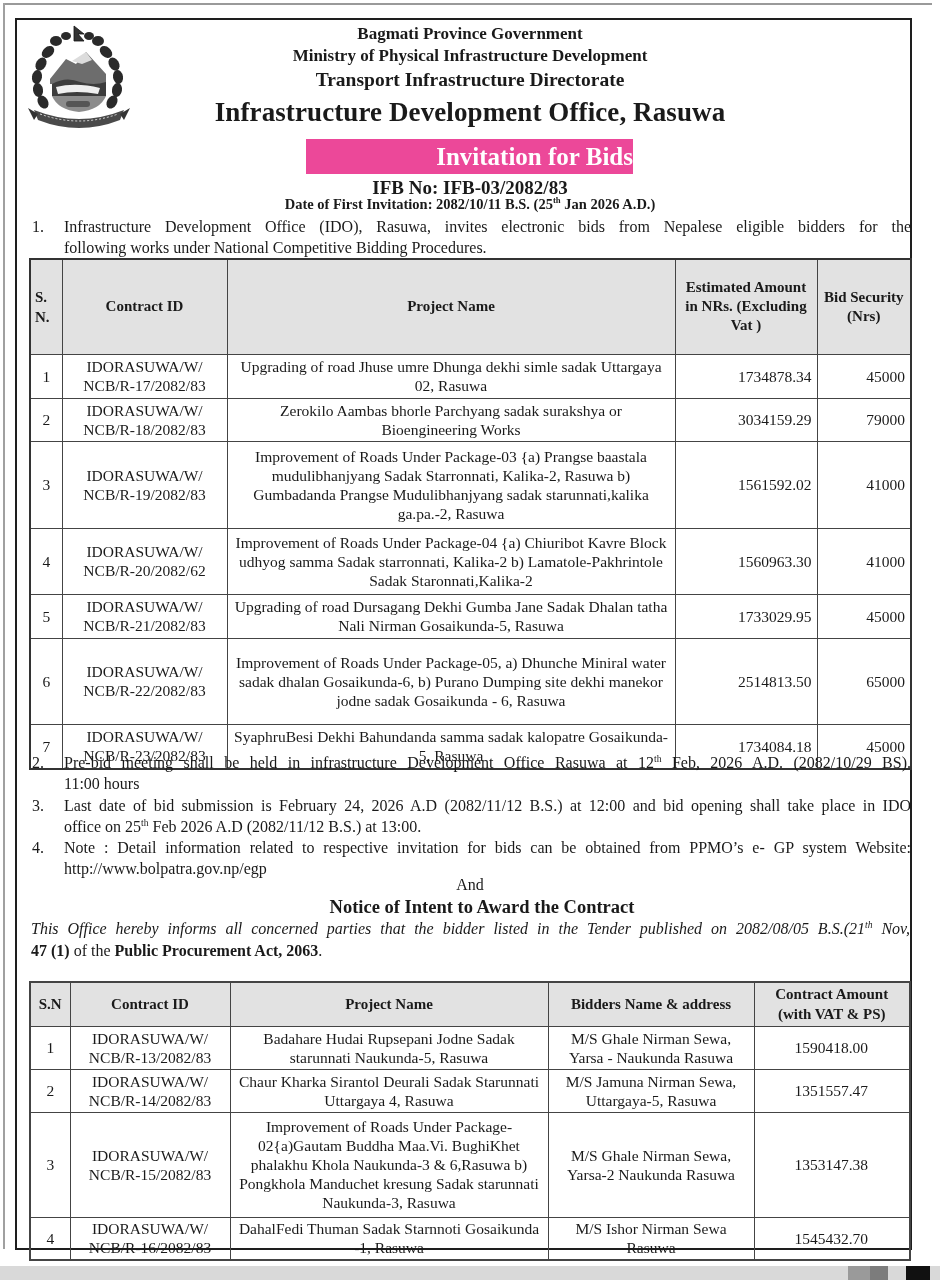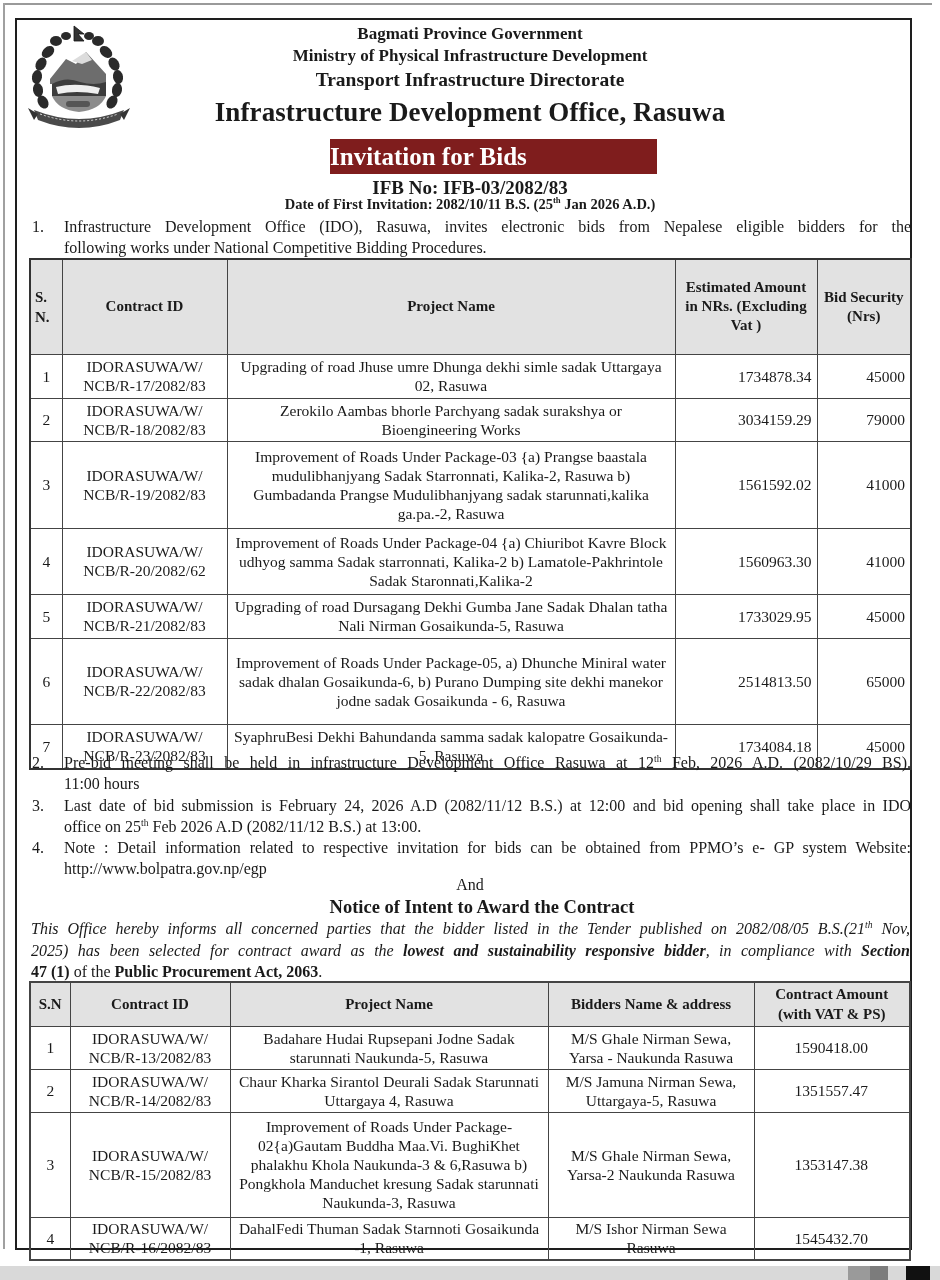--- a/index.html
+++ b/index.html
@@ -78,27 +78,26 @@
     .h-ministry { top: 46px; font-size: 17px; }
     .h-directorate { top: 69px; font-size: 19.5px; }
     .h-office { top: 97px; font-size: 27px; letter-spacing: 0.1px; }
 
     .ifb-title-box {
       position: absolute;
       left: 306px;
       top: 139px;
       width: 327px;
       height: 35px;
-      background: #7f1d1d;
+      background: #ec4899;
       color: #fff;
       font-weight: bold;
       font-size: 25px;
-      text-align: left;
+      text-align: right;
       line-height: 35px;
-      margin-left: 24px;
     }
     .h-ifbno { top: 177px; font-size: 19px; }
     .h-date { top: 196px; font-size: 14.5px; }
 
     sup { font-size: 0.6em; line-height: 0; vertical-align: super; }
 
     .para {
       position: absolute;
       font-size: 16px;
       line-height: 21px;
@@ -327,21 +326,20 @@
   <span class="num">4.</span>
   <span class="justify-line">Note : Detail information related to respective invitation for bids can be obtained from PPMO’s e- GP system Website:</span>
   <span>http://www.bolpatra.gov.np/egp</span>
 </div>
 
 <div class="and-text">And</div>
 <div class="intent-title">Notice of Intent to Award the Contract</div>
 
 <div class="intent-para">
   <span class="justify-line"><span>This Office hereby informs all concerned parties that the bidder listed in the Tender published on 2082/08/05 B.S.(21</span><sup>th</sup><span> Nov,</span></span>
-  <span class="justify-line"><span>2025) has been selected for contract award as the </span><b>lowest and sustainability responsive bidder</b><span>, in compliance with </span><b>Section</b></span>
   <span class="last-line"><b>47 (1)</b><span> of the </span><b>Public Procurement Act, 2063</b><span>.</span></span>
 </div>
 
 <table class="bids" id="award-table">
   <colgroup>
     <col style="width:40px">
     <col style="width:160px">
     <col style="width:318px">
     <col style="width:206px">
     <col style="width:156px">

